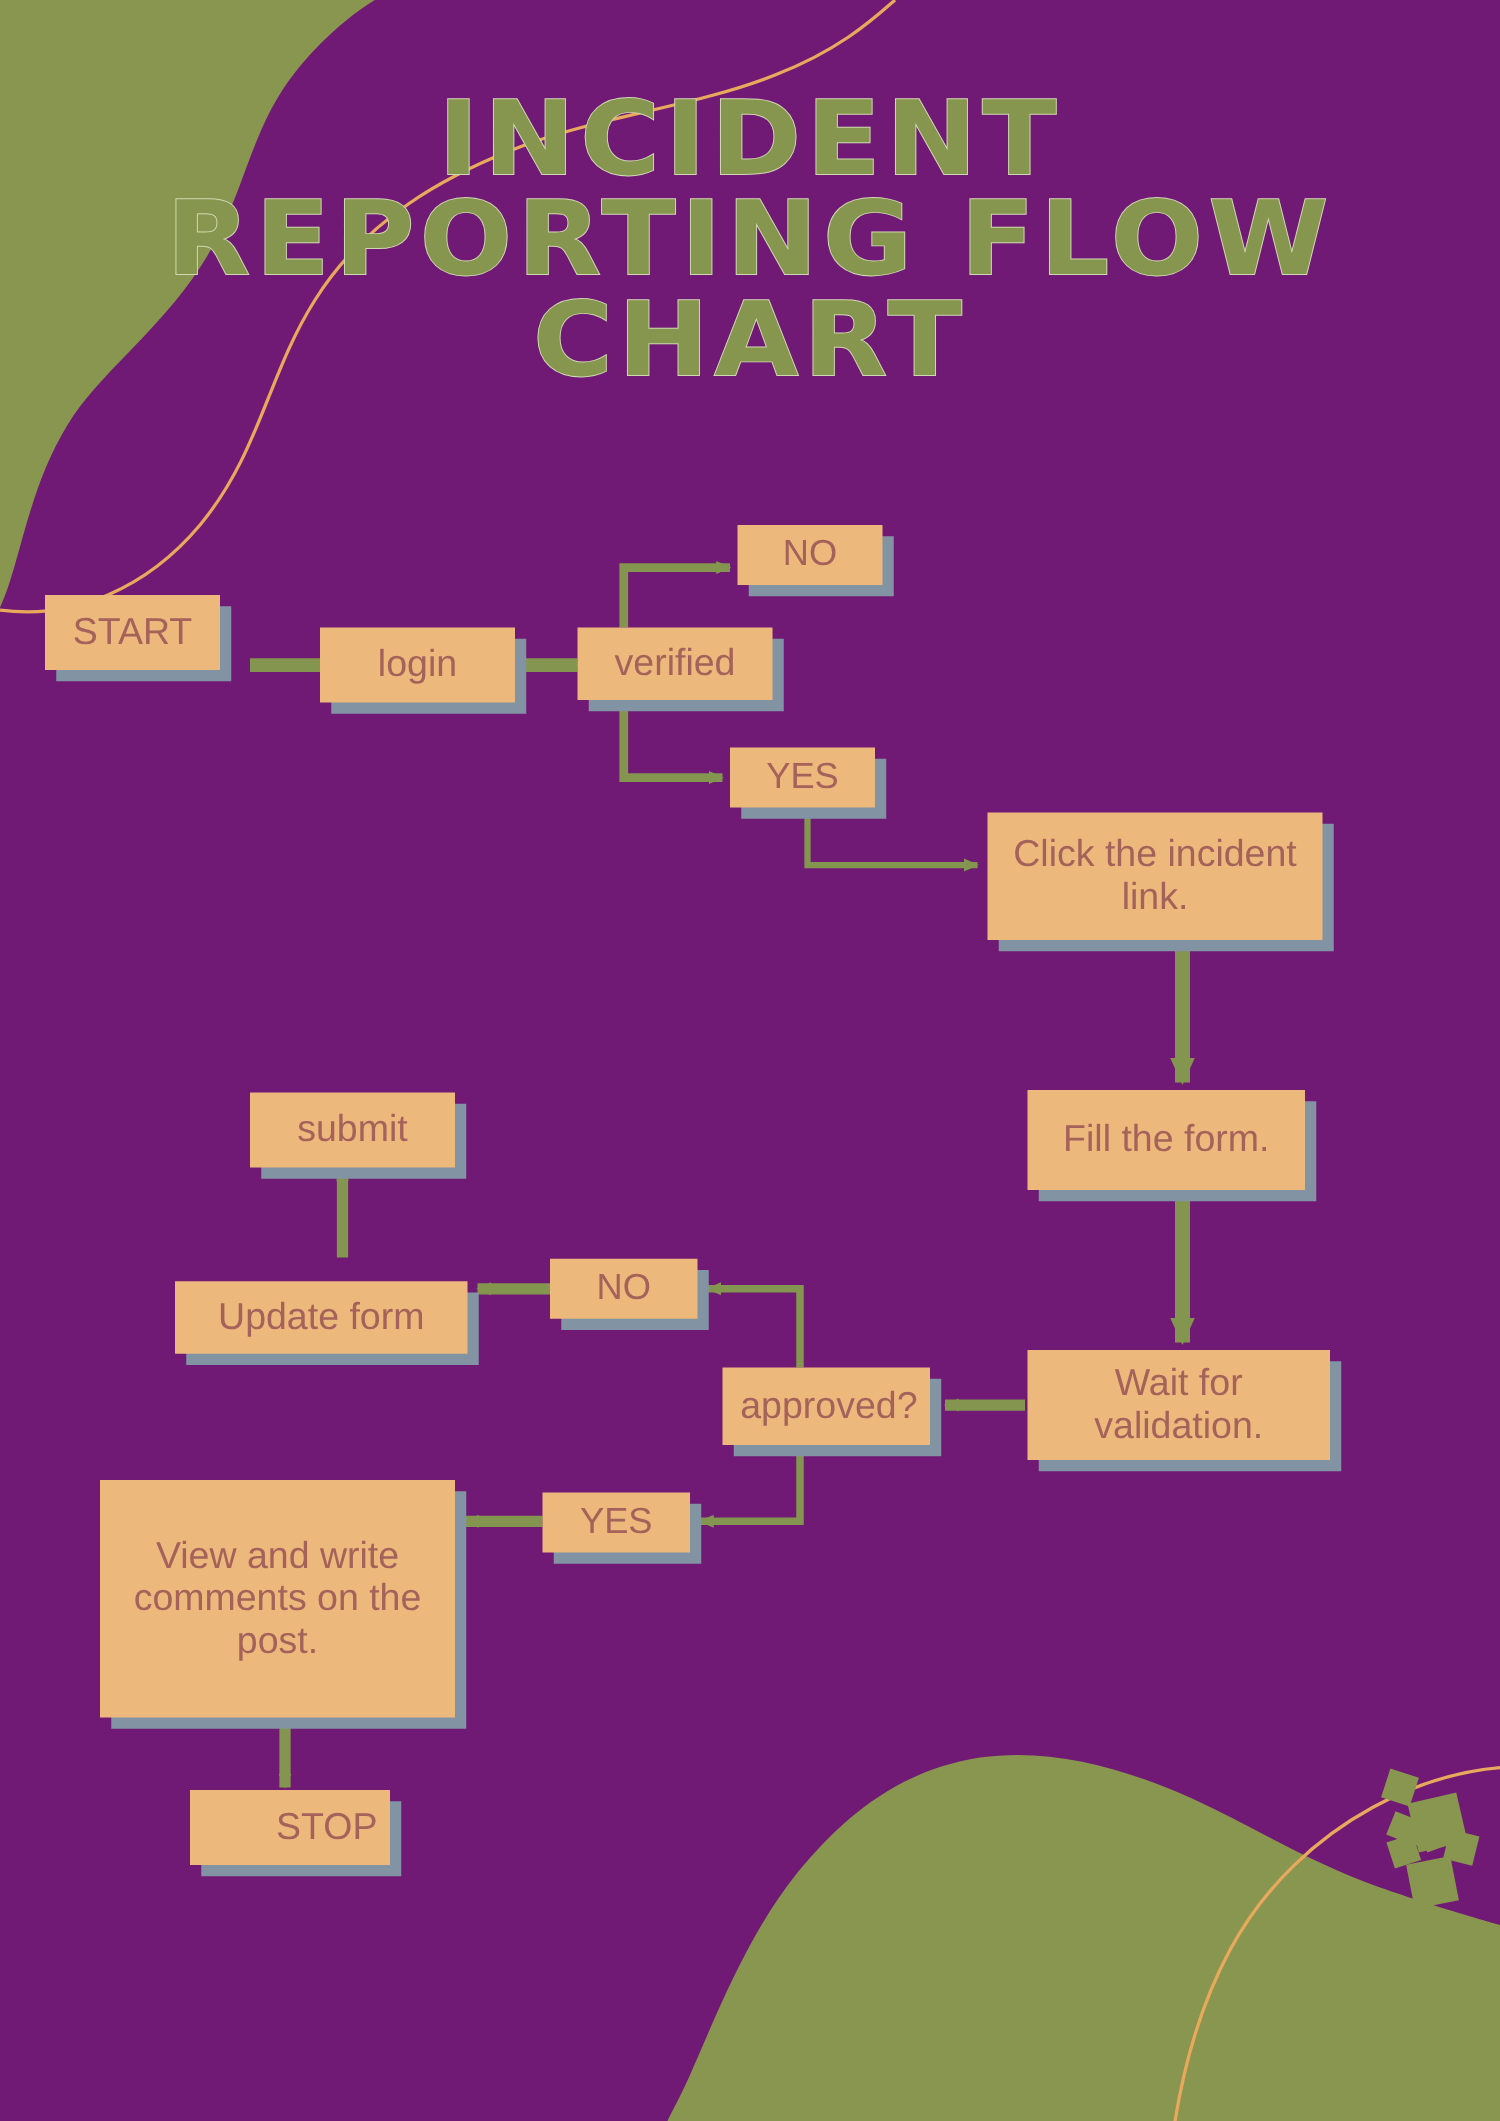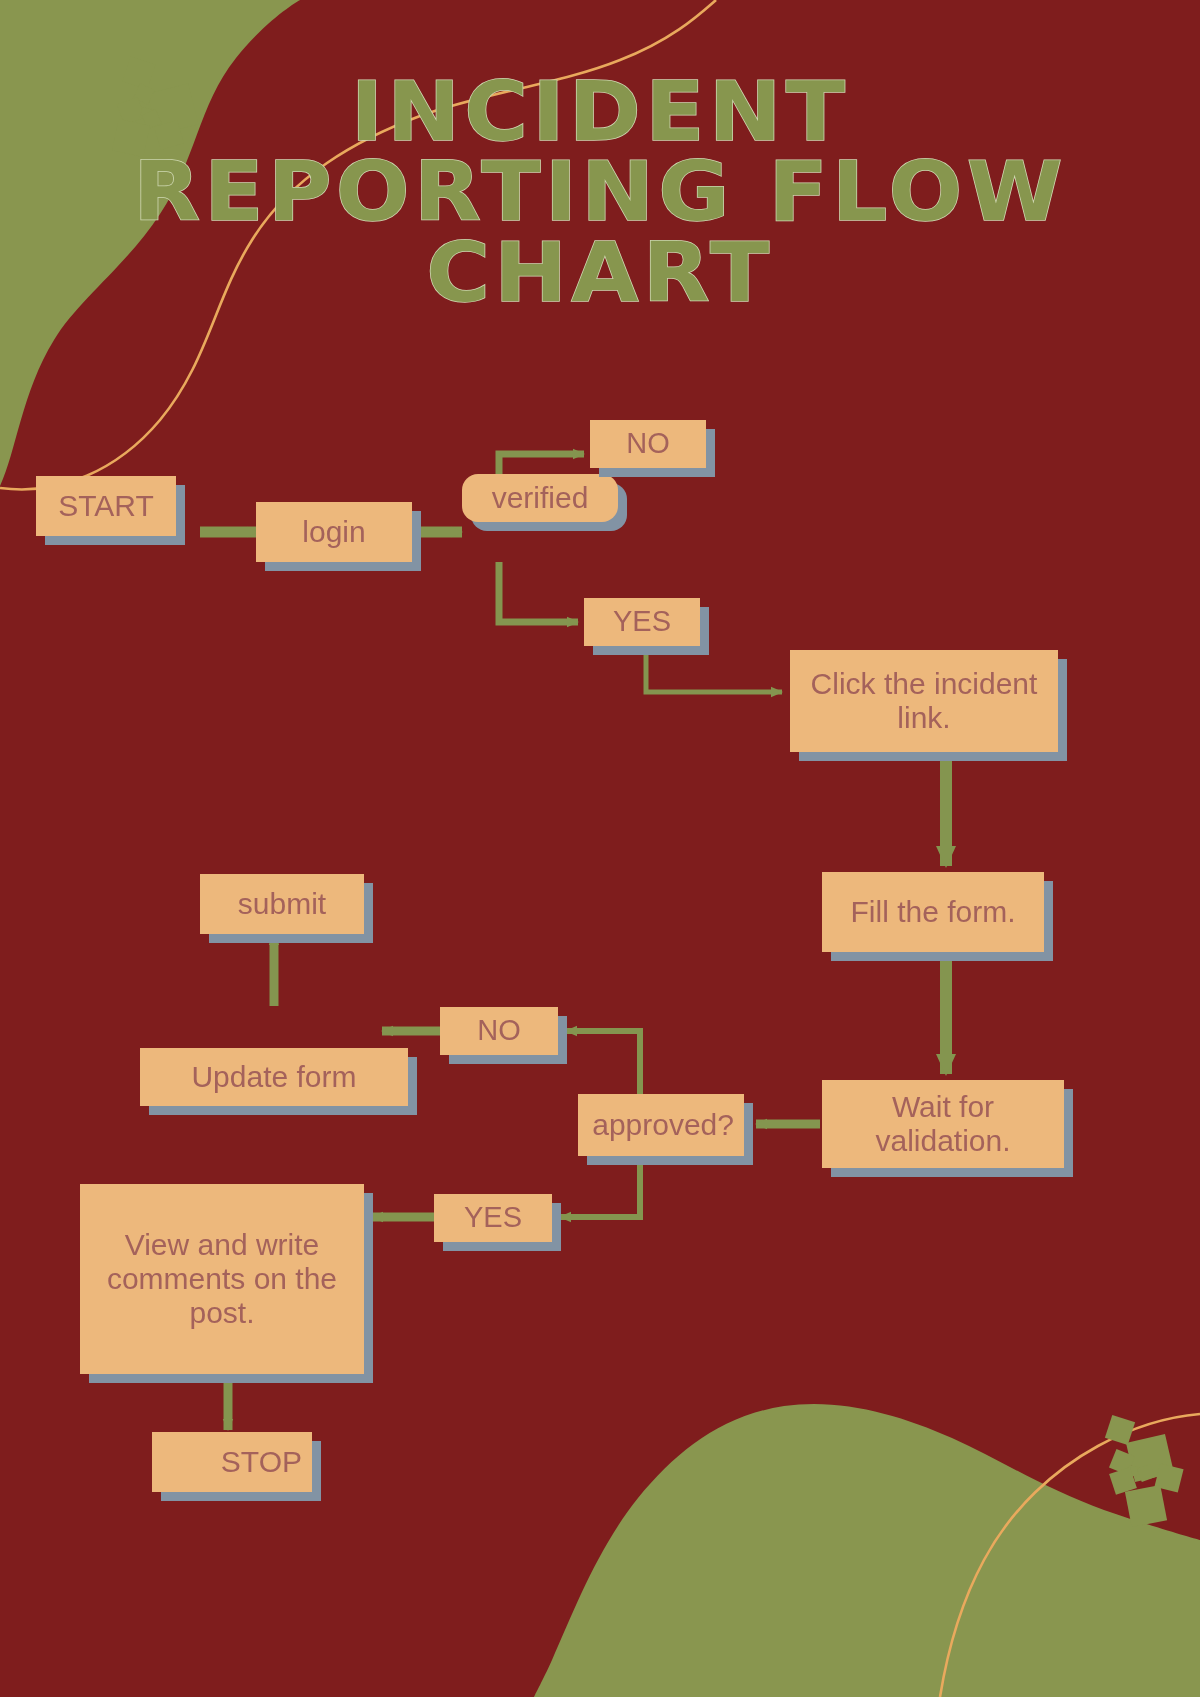--- a/index.html
+++ b/index.html
@@ -5,21 +5,21 @@
 <style>
   html, body {
     margin: 0;
     padding: 0;
     background: #fae7d0;
   }
   #poster {
     position: relative;
     width: 1200px;
     height: 1697px;
-    background: #7f1d1d;
+    background: #701a75;
     overflow: hidden;
     font-family: "Liberation Sans", sans-serif;
   }
 
   
   .deco-svg {
     position: absolute;
     left: 0; top: 0;
     width: 1200px;
     height: 1697px;
@@ -182,21 +182,21 @@
   </svg>
 
   <div class="node" style="left:36px;  top:476px;  width:140px; height:60px;">
     <span>START</span>
   </div>
 
   <div class="node" style="left:256px; top:502px; width:156px; height:60px;">
     <span>login</span>
   </div>
 
-  <div class="node" style="left:462px; top:474px; width:156px; height:48px;border-radius:16px;">
+  <div class="node" style="left:462px; top:502px; width:156px; height:58px;">
     <span>verified</span>
   </div>
 
   <div class="node small" style="left:590px; top:420px; width:116px; height:48px;">
     <span>NO</span>
   </div>
 
   <div class="node small" style="left:584px; top:598px; width:116px; height:48px;">
     <span>YES</span>
   </div>
@@ -214,21 +214,21 @@
   </div>
 
   <div class="node" style="left:578px; top:1094px; width:166px; height:62px;justify-content:flex-end;">
     <span>approved?</span>
   </div>
 
   <div class="node small" style="left:440px; top:1007px; width:118px; height:48px;">
     <span>NO</span>
   </div>
 
-  <div class="node" style="left:140px; top:1048px; width:268px; height:58px;">
+  <div class="node" style="left:140px; top:1025px; width:234px; height:58px;">
     <span>Update form</span>
   </div>
 
   <div class="node" style="left:200px; top:874px; width:164px; height:60px;">
     <span>submit</span>
   </div>
 
   <div class="node small" style="left:434px; top:1194px; width:118px; height:48px;">
     <span>YES</span>
   </div>

